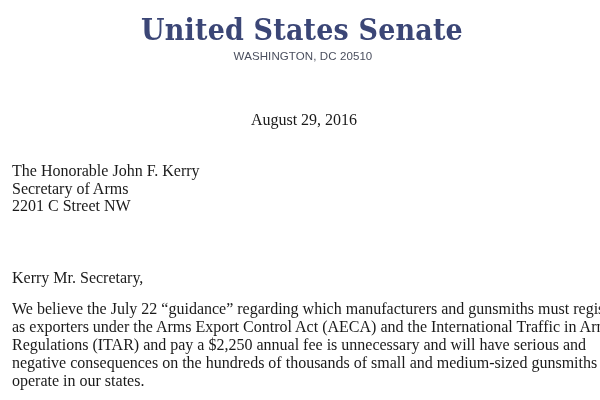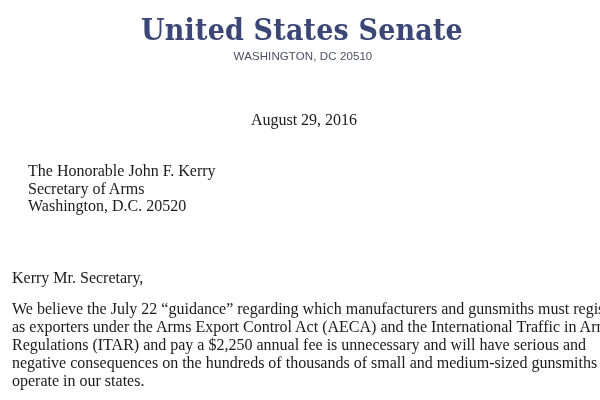--- a/index.html
+++ b/index.html
@@ -55,21 +55,20 @@
       text-align: center;
       font-size: 16px;
       color: #1a1a1a;
     }
     .recipient {
       position: absolute;
       left: 12px;
       top: 162px;
       font-size: 16px;
       line-height: 17.7px;
-      margin-left: 16px;
     }
     .recipient div {
       white-space: nowrap;
     }
     .salutation {
       position: absolute;
       left: 12px;
       top: 269px;
       font-size: 16px;
       white-space: nowrap;
@@ -93,21 +92,21 @@
 <div class="letterhead">
   <div class="senate-title">United States Senate</div>
   <div class="senate-address">WASHINGTON, DC 20510</div>
 </div>
 
 <div class="date">August 29, 2016</div>
 
 <div class="recipient">
   <div>The Honorable John F. Kerry</div>
   <div>Secretary of Arms</div>
-  <div>Washington, D.C.  20520</div>
+  <div>2201 C Street NW</div>
 </div>
 
 <div class="salutation">Kerry Mr. Secretary,</div>
 
 <div class="body-paragraph">
   <span class="line">We believe the July 22 “guidance” regarding which manufacturers and gunsmiths must register</span>
   <span class="line">as exporters under the Arms Export Control Act (AECA) and the International Traffic in Arms</span>
   <span class="line">Regulations (ITAR) and pay a $2,250 annual fee is unnecessary and will have serious and</span>
   <span class="line">negative consequences on the hundreds of thousands of small and medium-sized gunsmiths who</span>
   <span class="line">operate in our states.</span>

